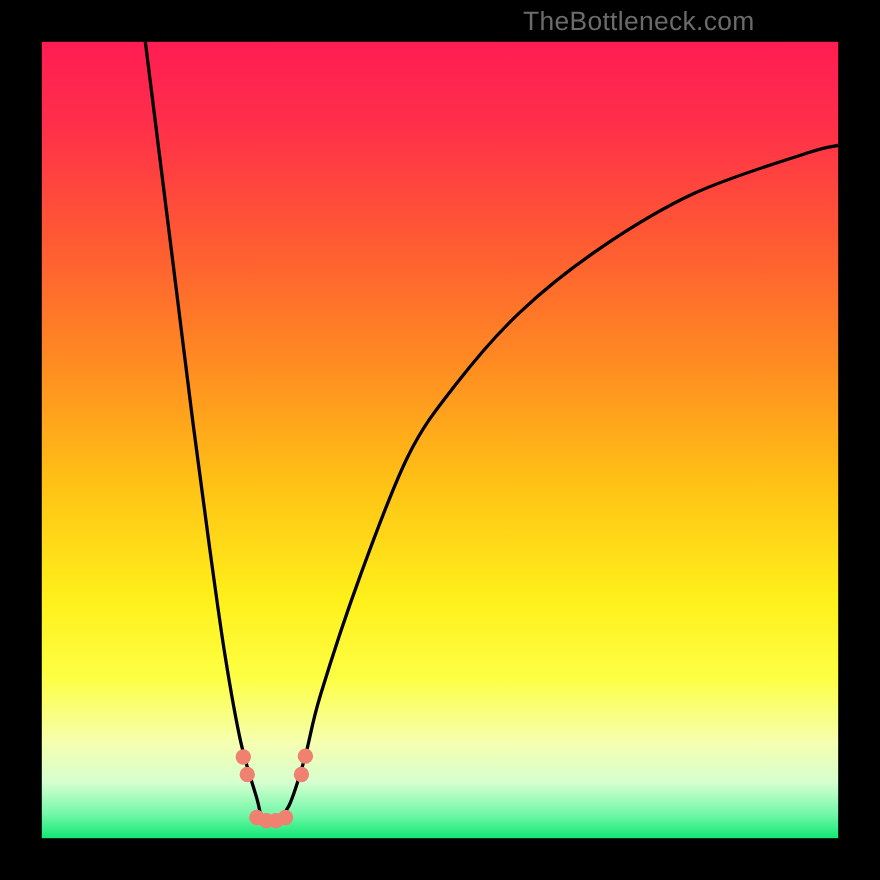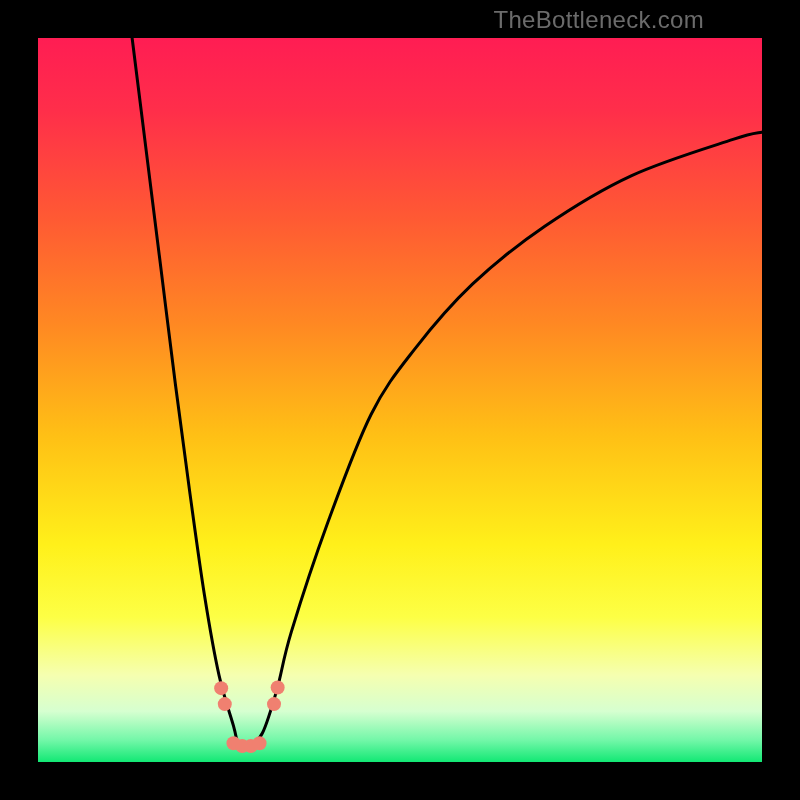--- a/index.html
+++ b/index.html
@@ -11,21 +11,20 @@
     overflow: hidden;
     font-family: Arial, Helvetica, sans-serif;
   }
   .frame {
     position: absolute;
     left: 0;
     top: 0;
     width: 704px;
     height: 800px;
     background: #000;
-    padding-left: 18px;
   }
   .watermark {
     position: absolute;
     top: 6px;
     right: 18px;
     color: #6b6b6b;
     font-size: 24px;
     font-weight: 500;
     letter-spacing: 0.3px;
     z-index: 10;

